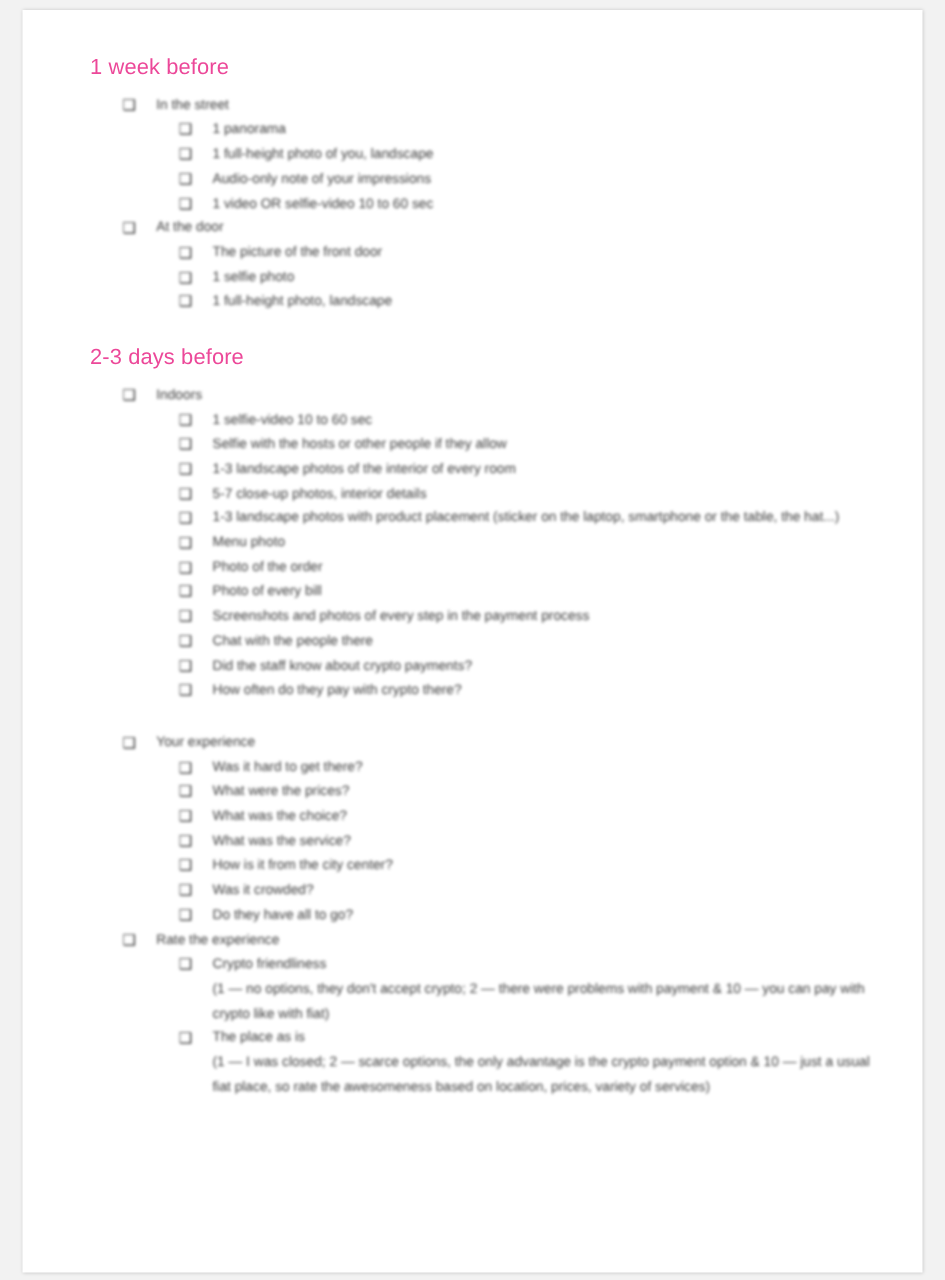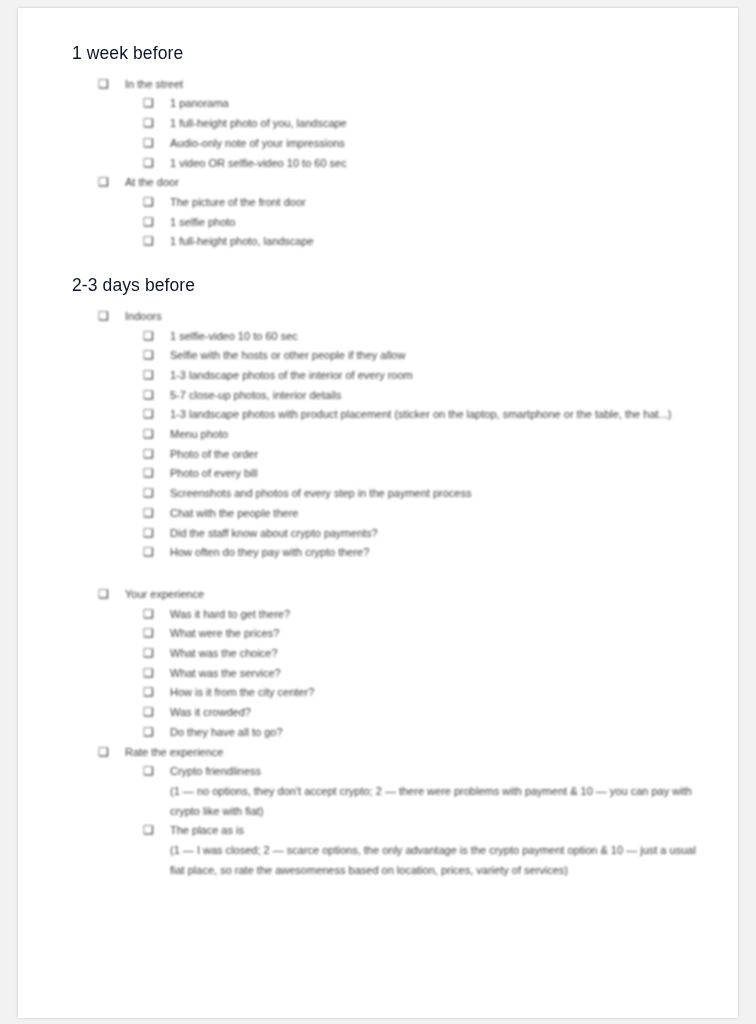--- a/index.html
+++ b/index.html
@@ -20,21 +20,21 @@
     width: 720px;
     height: 1010px;
     background: #ffffff;
     box-sizing: border-box;
     padding: 34px 42px 0 54px;
     box-shadow: 0 0 3px rgba(0,0,0,0.18);
   }
   h2.section-heading {
     font-size: 17.5px;
     font-weight: 400;
-    color: #0f172a;
+    color: #ec4899;
     margin: 0 0 10px 0;
     line-height: 1.3;
     letter-spacing: 0.1px;
   }
   .section {
     margin-bottom: 22px;
   }
   .section.gap-top {
     margin-top: 15px;
   }

